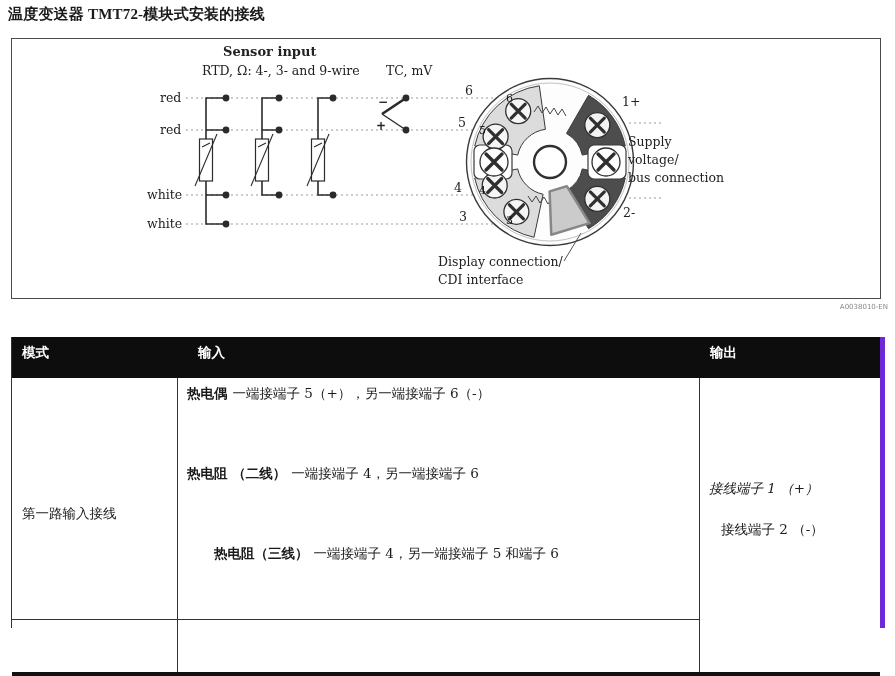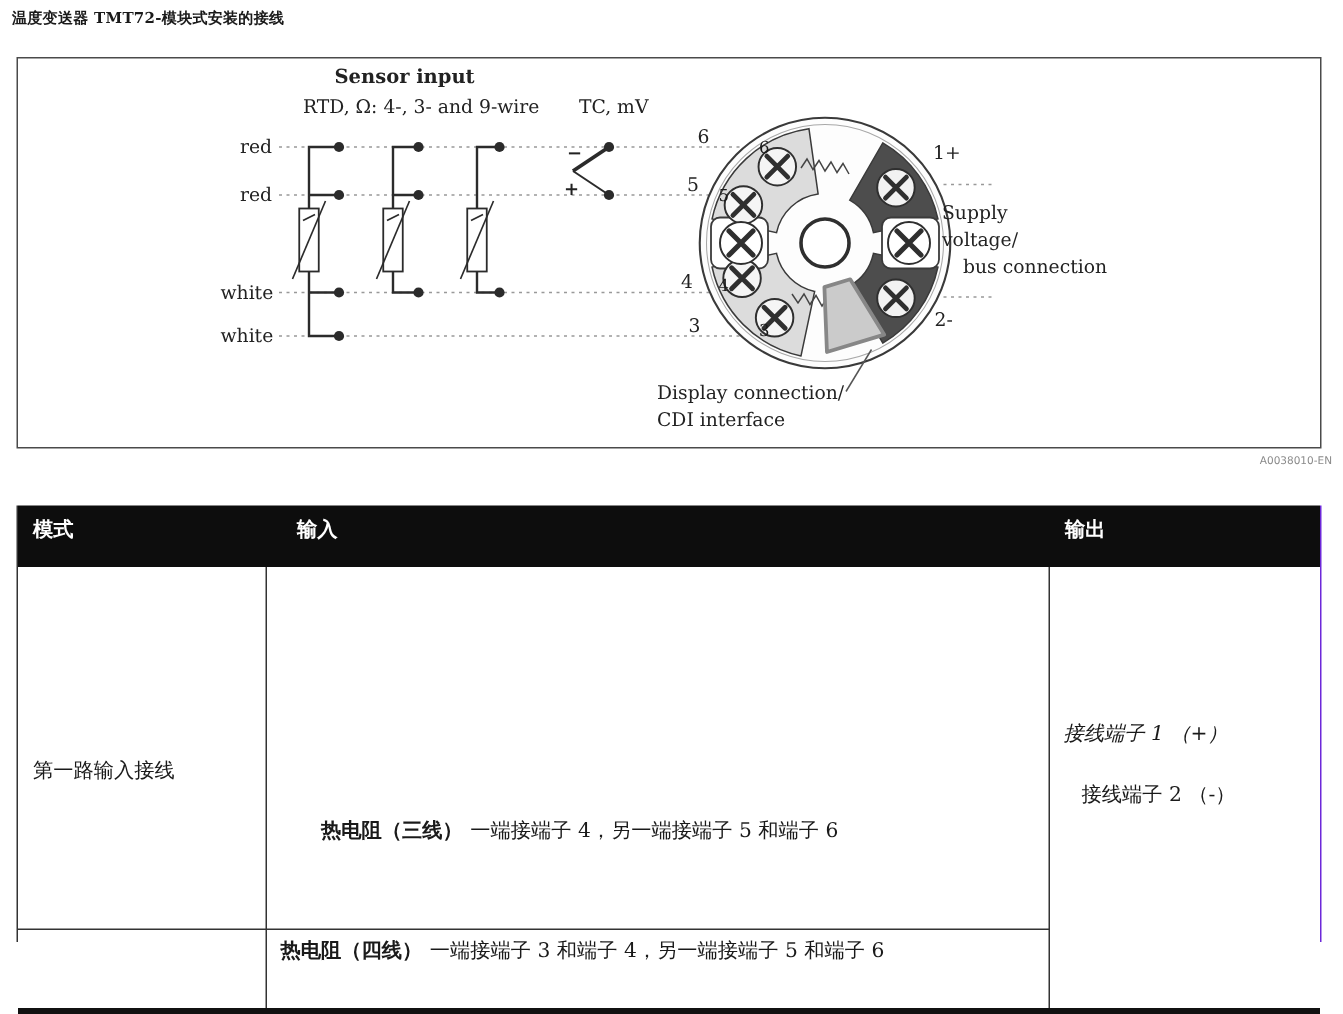--- a/index.html
+++ b/index.html
@@ -2,30 +2,30 @@
 <html><head>
 <meta charset="utf-8">
 <style>
   html,body{margin:0;padding:0;}
   body{
     width:895px;height:676px;position:relative;background:#fff;
     font-family:"DejaVu Serif","Liberation Serif",serif;color:#1a1a1a;
     overflow:hidden;
   }
   .abs{position:absolute;}
-  #doc-title{left:8px;top:5px;font-size:10px;font-weight:bold;letter-spacing:.2px;}
+  #doc-title{left:8px;top:5px;font-size:15px;font-weight:bold;letter-spacing:.2px;font-family:Liberation Serif, serif;}
   
   #diagram-frame{left:11px;top:38px;width:868px;height:259px;border:1px solid #4a4a4a;}
   .lbl{position:absolute;font-size:12.5px;line-height:15px;white-space:nowrap;color:#222;}
   .lbl.b{font-weight:bold;font-size:13px;}
   .sm{font-size:12px;}
   #figure-code{left:690px;top:303px;width:198px;text-align:right;font-size:7px;color:#8a8a8a;
     font-family:"DejaVu Sans","Liberation Sans",sans-serif;}
   
-  #wiring-table{left:11px;top:337px;width:868px;height:291px;border-left:1px solid #333;border-right:1px solid #6d28d9;}
+  #wiring-table{left:11px;top:337px;width:868px;height:291px;border-left:1px solid #333;border-right:5px solid #6d28d9;}
   #table-header{position:absolute;left:0;top:0;width:868px;height:41px;background:#0d0d0d;color:#fff;}
   .hcell{position:absolute;top:7px;font-size:13.5px;font-weight:bold;}
   #table-body{position:absolute;left:0;top:41px;width:868px;height:294px;}
   .vline{position:absolute;top:0;width:1px;background:#333;}
   .cellline{position:absolute;font-size:13.5px;white-space:nowrap;}
   .inp-label{font-weight:bold;margin-right:5px;}
   #row-divider{position:absolute;left:0;top:282px;width:688px;height:1px;background:#333;}
   #bottom-strip{position:absolute;left:0;top:335px;width:868px;height:4px;background:#111;}
   svg text{font-family:"DejaVu Serif","Liberation Serif",serif;}
 </style>
@@ -168,21 +168,21 @@
   <div class="lbl sm" style="left:364px;top:80px;font-weight:bold;">+</div>
 
   <div class="lbl" style="left:453px;top:44px;">6</div>
   <div class="lbl" style="left:446px;top:76px;">5</div>
   <div class="lbl" style="left:442px;top:141px;">4</div>
   <div class="lbl" style="left:447px;top:170px;">3</div>
 
   <div class="lbl" style="left:610px;top:55px;">1+</div>
   <div class="lbl" style="left:616px;top:95px;">Supply</div>
   <div class="lbl" style="left:616px;top:113px;">voltage/</div>
-  <div class="lbl" style="left:616px;top:131px;margin-left:14px;">bus connection</div>
+  <div class="lbl" style="left:616px;top:131px;">bus connection</div>
   <div class="lbl" style="left:611px;top:166px;">2-</div>
 
   <div class="lbl" style="left:426px;top:215px;">Display connection/</div>
   <div class="lbl" style="left:426px;top:233px;">CDI interface</div>
 </div>
 
 <div class="abs" id="figure-code">A0038010-EN</div>
 
 <div class="abs" id="wiring-table">
   <div id="table-header">
@@ -191,26 +191,29 @@
     <div class="hcell" style="left:698px;">输出</div>
   </div>
 
   <div id="table-body">
 
     <div class="vline" style="left:165px;height:294px;"></div>
     <div class="vline" style="left:687px;height:294px;"></div>
 
     <div class="cellline" style="left:10px;top:127px;">第一路输入接线</div>
 
+    <div class="cellline" style="left:175px;top:7px;">
+      <span class="inp-label">热电偶</span><span>一端接端子 5（+），另一端接端子 6（-）</span>
+    </div>
+    <div class="cellline" style="left:175px;top:87px;">
+      <span class="inp-label">热电阻 （二线）</span><span>一端接端子 4，另一端接端子 6</span>
+    </div>
     <div class="cellline" style="left:175px;top:167px;margin-left:27px;">
       <span class="inp-label">热电阻（三线）</span><span>一端接端子 4，另一端接端子 5 和端子 6</span>
     </div>
-    <div class="cellline" style="left:175px;top:247px;">
-      <span class="inp-label">热电阻（四线）</span><span>一端接端子 3 和端子 4，另一端接端子 5 和端子 6</span>
-    </div>
 
     <div class="cellline" style="left:697px;top:102px;font-style:italic;">接线端子 1 （+）</div>
     <div class="cellline" style="left:697px;top:143px;margin-left:12px;">接线端子 2 （-）</div>
   </div>
 
   <div id="row-divider"></div>
   <div id="bottom-strip"></div>
 </div>
 
 </body></html>

